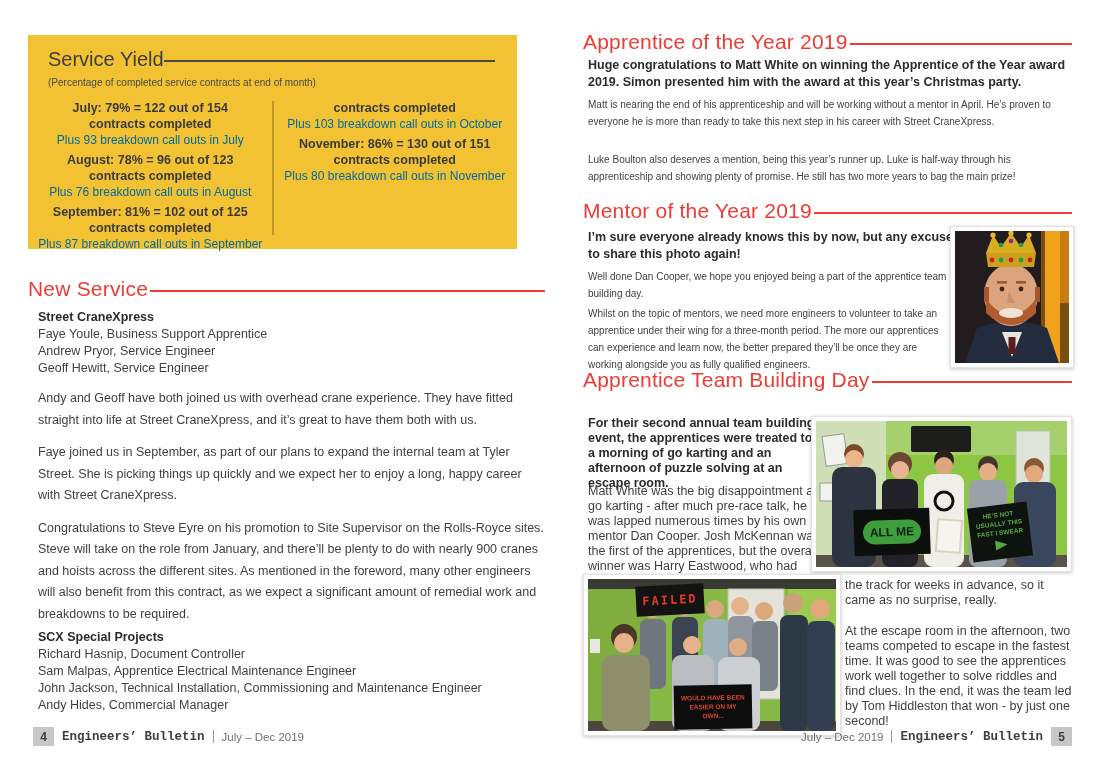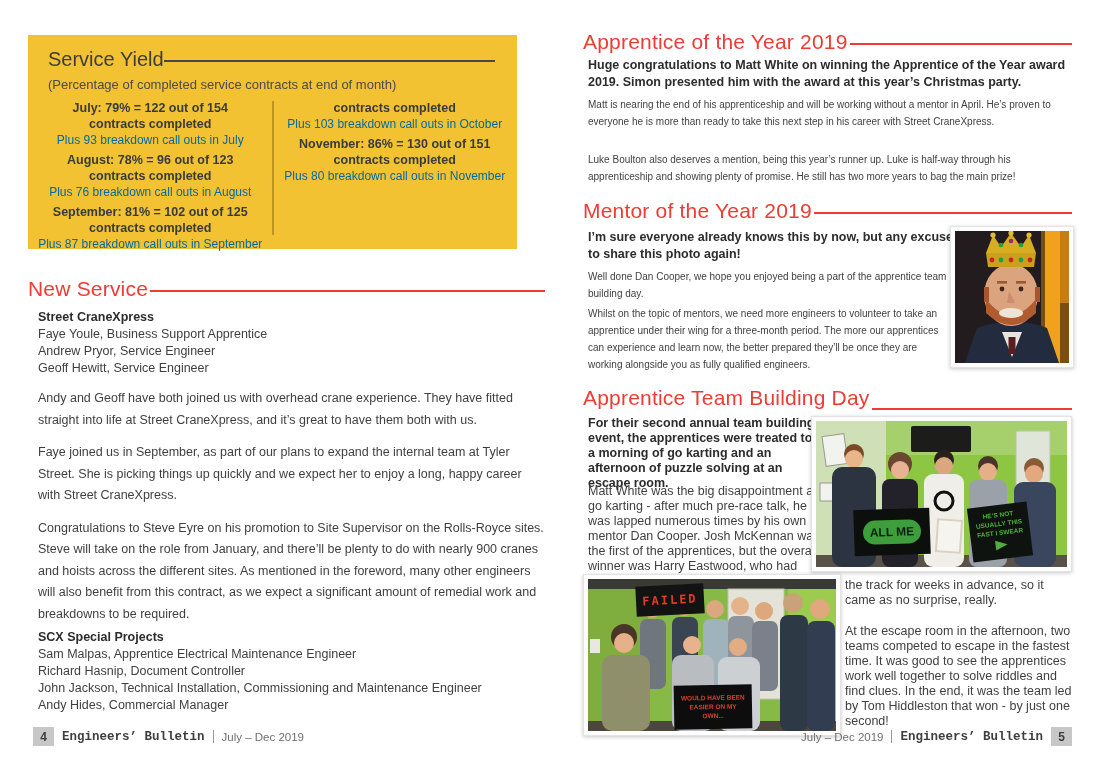--- a/index.html
+++ b/index.html
@@ -17,21 +17,21 @@
   
   .sec-head{display:flex;align-items:center;gap:2px;}
   .sec-head h2{margin:0;font-size:21px;font-weight:400;white-space:nowrap;color:var(--red);letter-spacing:.2px;}
   .rule{flex:1;height:2px;background:var(--red);margin-top:3px;}
   
   .left-page{position:absolute;left:28px;top:35px;width:517px;}
   .sy-panel{position:relative;width:489px;height:214px;background:var(--yellow);box-sizing:border-box;}
   .sy-head{display:flex;align-items:center;padding:13px 22px 0 20px;}
   .sy-head h2{margin:0;font-size:20px;font-weight:400;color:#3d3d3d;white-space:nowrap;}
   .sy-rule{flex:1;height:2px;background:#474747;margin-top:3px;}
-  .sy-sub{font-size:13px;color:#4a4a4a;padding:6px 20px 0 20px;}
+  .sy-sub{font-size:10px;color:#4a4a4a;padding:6px 20px 0 20px;}
   .sy-cols{position:absolute;left:0;right:0;top:63px;bottom:0;display:flex;}
   .sy-col{width:50%;box-sizing:border-box;padding-top:2px;}
   .sy-divider{position:absolute;left:244px;top:66px;bottom:14px;width:2px;background:#c09622;}
   .sy-entry{text-align:center;margin-bottom:4px;}
   .sy-stat{font-size:12.5px;font-weight:700;color:#3a3a3a;line-height:16px;}
   .sy-note{font-size:12px;color:#0369a1;line-height:16px;}
   .ns-head{margin-top:28px;width:517px;}
   .lp-body{padding-left:10px;}
   .company{font-size:12.5px;font-weight:700;color:var(--ink-bold);line-height:17px;margin-top:8px;}
   .company.second{margin-top:4px;}
@@ -115,22 +115,22 @@
 
   <div class="lp-body">
     <div class="company">Street CraneXpress</div>
     <div class="person">Faye Youle, Business Support Apprentice</div>
     <div class="person">Andrew Pryor, Service Engineer</div>
     <div class="person">Geoff Hewitt, Service Engineer</div>
     <p>Andy and Geoff have both joined us with overhead crane experience. They have fitted straight into life at Street CraneXpress, and it’s great to have them both with us.</p>
     <p>Faye joined us in September, as part of our plans to expand the internal team at Tyler Street. She is picking things up quickly and we expect her to enjoy a long, happy career with Street CraneXpress.</p>
     <p>Congratulations to Steve Eyre on his promotion to Site Supervisor on the Rolls-Royce sites. Steve will take on the role from January, and there’ll be plenty to do with nearly 900 cranes and hoists across the different sites. As mentioned in the foreword, many other engineers will also benefit from this contract, as we expect a significant amount of remedial work and breakdowns to be required.</p>
     <div class="company second">SCX Special Projects</div>
+    <div class="person">Richard Hasnip, Document Controller</div>
     <div class="person">Sam Malpas, Apprentice Electrical Maintenance Engineer</div>
-    <div class="person">Richard Hasnip, Document Controller</div>
     <div class="person">John Jackson, Technical Installation, Commissioning and Maintenance Engineer</div>
     <div class="person">Andy Hides, Commercial Manager</div>
   </div>
 </div>
 
 <div class="right-page">
 
   <div class="sec-head abs" style="left:0;top:30px;width:489px;">
     <h2>Apprentice of the Year 2019</h2>
     <div class="rule"></div>
@@ -175,21 +175,21 @@
       <circle cx="56" cy="10" r="2.3" fill="#8e2a8e"></circle>
       <circle cx="66" cy="14" r="2.3" fill="#1f9e4b"></circle>
       <circle cx="37" cy="29" r="2.4" fill="#cc2222"></circle>
       <circle cx="46" cy="29" r="2.4" fill="#1f9e4b"></circle>
       <circle cx="56" cy="29" r="2.4" fill="#cc2222"></circle>
       <circle cx="66" cy="29" r="2.4" fill="#1f9e4b"></circle>
       <circle cx="75" cy="29" r="2.4" fill="#cc2222"></circle>
     </svg>
   </div>
 
-  <div class="sec-head abs" style="left:0;top:386px;width:489px;align-items:flex-end;">
+  <div class="sec-head abs" style="left:0;top:368px;width:489px;">
     <h2>Apprentice Team Building Day</h2>
     <div class="rule"></div>
   </div>
   <p class="tb-b abs" style="left:5px;top:416px;width:230px;">For their second annual team building event, the apprentices were treated to a morning of go karting and an afternoon of puzzle solving at an escape room.</p>
   <p class="tb-p abs" style="left:5px;top:484px;width:238px;">Matt White was the big disappointment at go karting - after much pre-race talk, he was lapped numerous times by his own mentor Dan Cooper. Josh McKennan was the first of the apprentices, but the overall winner was Harry Eastwood, who had been practicing at</p>
 
   <div class="photo" style="left:228px;top:416px;width:261px;height:156px;">
     <svg viewBox="0 0 251 146" preserveAspectRatio="none">
       <rect width="251" height="146" fill="#8cc643"></rect>
       <rect width="70" height="146" fill="#cfe0b6"></rect>

